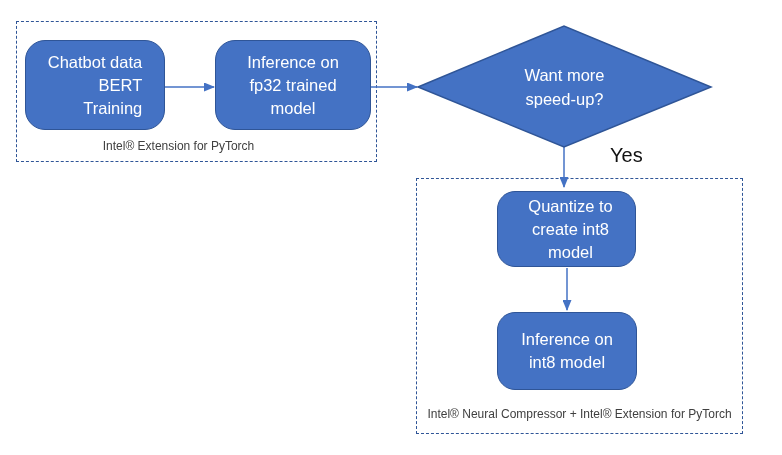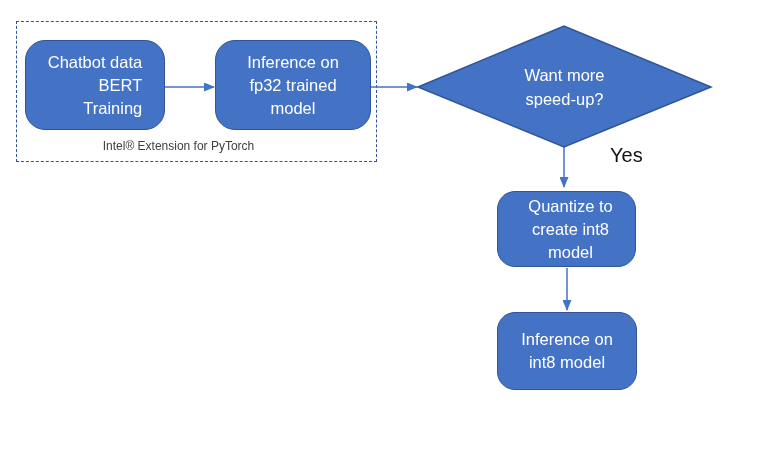--- a/index.html
+++ b/index.html
@@ -137,20 +137,23 @@
 
   <div class="flow-box box-fp32-inf">Inference on
 fp32 trained
 model</div>
 
   <div class="diamond-text">Want more
 speed-up?</div>
 
   <div class="yes-label">Yes</div>
 
+  <div class="dashed-group group-int8">
+    <div class="group-label label-inc-ipex">Intel® Neural Compressor + Intel® Extension for PyTorch</div>
+  </div>
 
   <div class="flow-box box-quantize">Quantize to
 create int8
 model</div>
 
   <div class="flow-box box-int8-inf">Inference on
 int8 model</div>
 
 </div>
 

